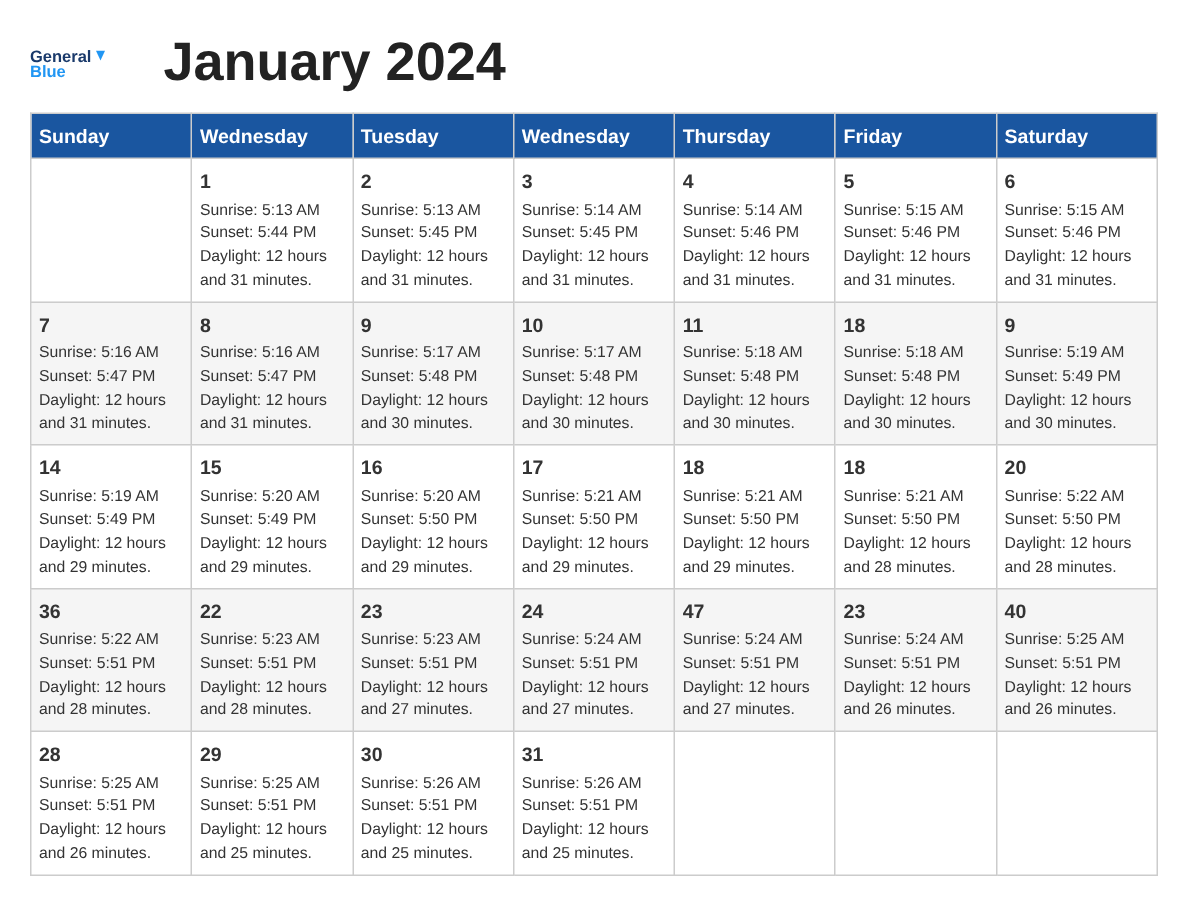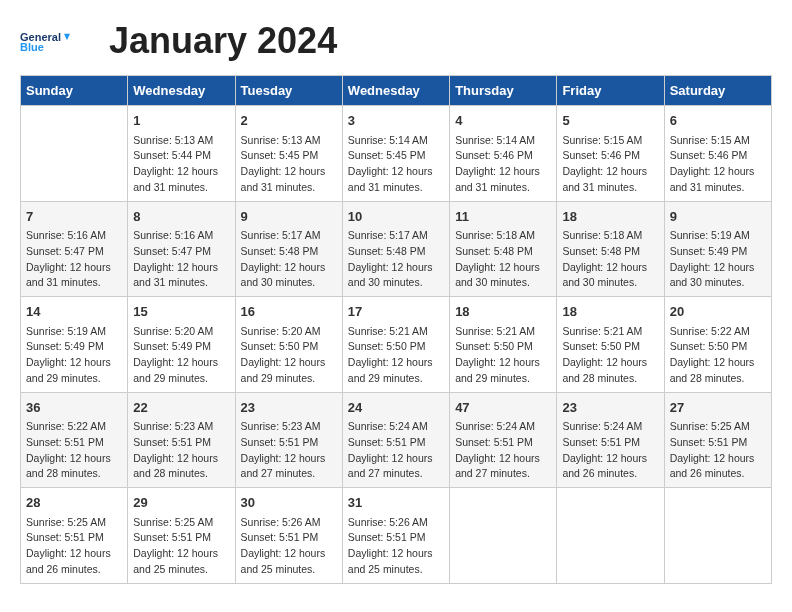--- a/index.html
+++ b/index.html
@@ -286,21 +286,21 @@
           <span class="day-info">and 27 minutes.</span>
         </td>
         <td>
           <span class="day-num">23</span>
           <span class="day-info">Sunrise: 5:24 AM</span>
           <span class="day-info">Sunset: 5:51 PM</span>
           <span class="day-info">Daylight: 12 hours</span>
           <span class="day-info">and 26 minutes.</span>
         </td>
         <td>
-          <span class="day-num">27</span>
+          <span class="day-num">40</span>
           <span class="day-info">Sunrise: 5:25 AM</span>
           <span class="day-info">Sunset: 5:51 PM</span>
           <span class="day-info">Daylight: 12 hours</span>
           <span class="day-info">and 26 minutes.</span>
         </td>
       </tr>
       <tr>
         <td>
           <span class="day-num">28</span>
           <span class="day-info">Sunrise: 5:25 AM</span>

